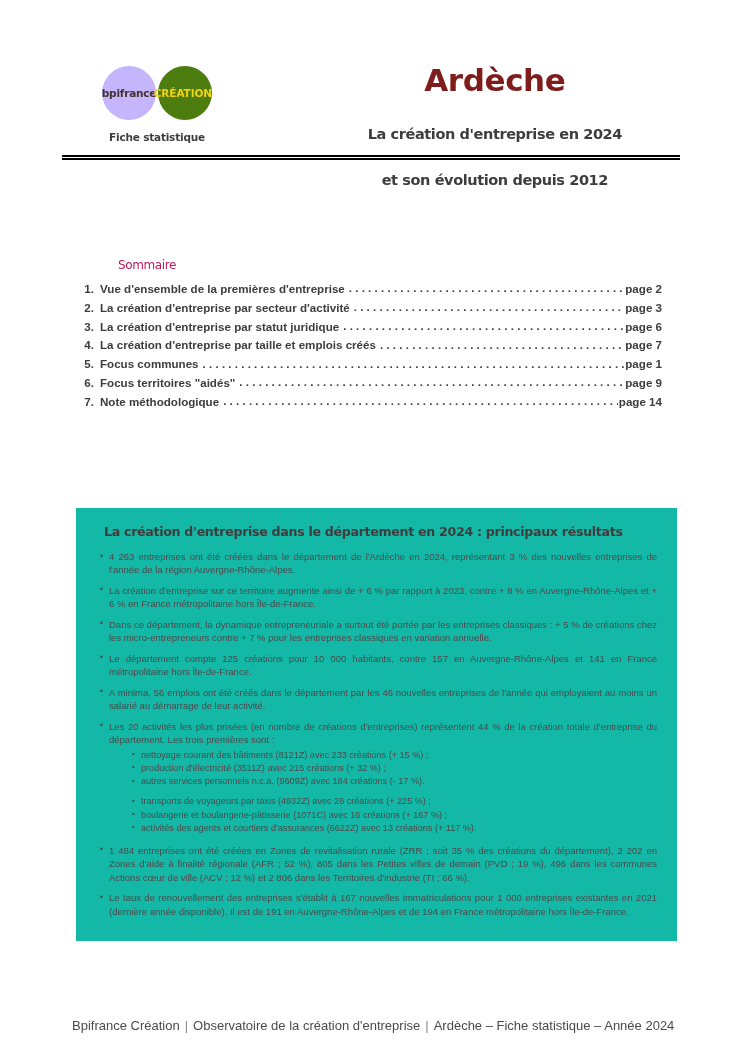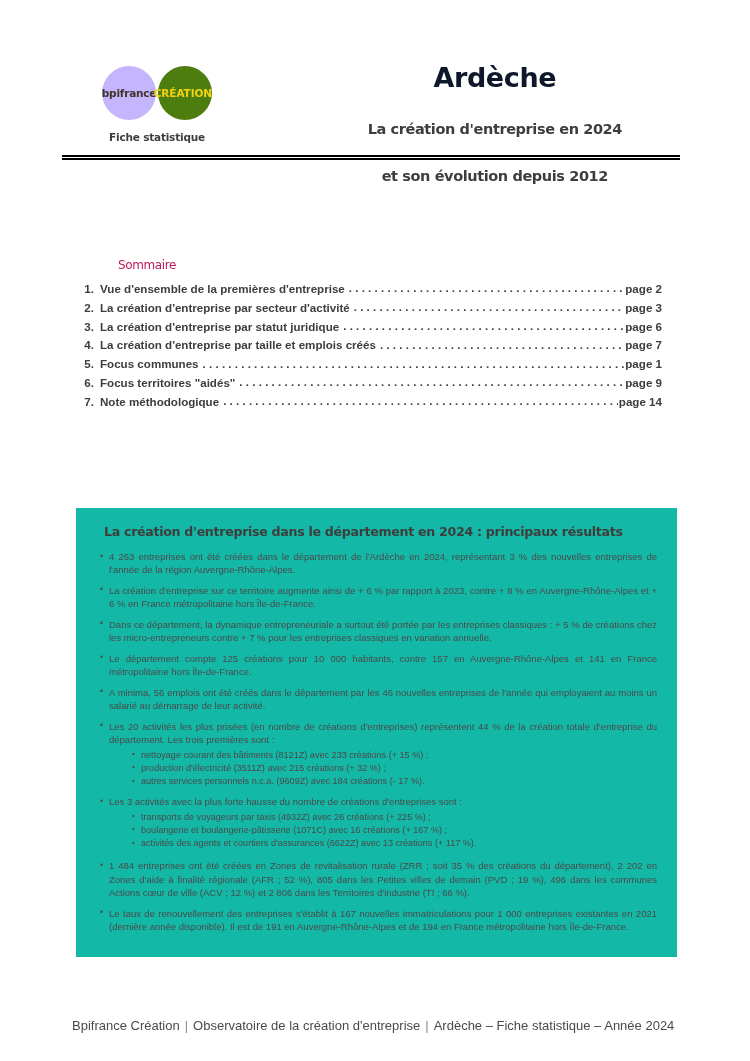--- a/index.html
+++ b/index.html
@@ -88,23 +88,23 @@
     font-family: "DejaVu Sans", sans-serif;
   }
 
   .titles {
     text-align: center;
     padding-right: 58px;
     padding-top: 2px;
   }
   .dept-title {
     font-family: "DejaVu Sans", sans-serif;
-    font-size: 27px;
-    font-weight: bold;
-    color: #0f172a;
+    font-size: 31px;
+    font-weight: bold;
+    color: #7f1d1d;
     letter-spacing: -0.4px;
     line-height: 1.05;
     margin: 0 0 4px 0;
   }
   .subtitle-line {
     font-family: "DejaVu Sans", sans-serif;
     font-size: 14.5px;
     font-weight: bold;
     color: #3d3d3d;
     letter-spacing: -0.4px;
@@ -341,21 +341,20 @@
         <div class="bullet">La création d'entreprise sur ce territoire augmente ainsi de + 6 % par rapport à 2023, contre + 8 % en Auvergne-Rhône-Alpes et + 6 % en France métropolitaine hors Île-de-France.</div>
         <div class="bullet">Dans ce département, la dynamique entrepreneuriale a surtout été portée par les entreprises classiques : + 5 % de créations chez les micro-entrepreneurs contre + 7 % pour les entreprises classiques en variation annuelle.</div>
         <div class="bullet">Le département compte 125 créations pour 10 000 habitants, contre 157 en Auvergne-Rhône-Alpes et 141 en France métropolitaine hors Île-de-France.</div>
         <div class="bullet">A minima, 56 emplois ont été créés dans le département par les 46 nouvelles entreprises de l'année qui employaient au moins un salarié au démarrage de leur activité.</div>
         <div class="bullet tight">Les 20 activités les plus prisées (en nombre de créations d'entreprises) représentent 44 % de la création totale d'entreprise du département. Les trois premières sont :</div>
         <div class="sub-group">
           <div class="subbullet">nettoyage courant des bâtiments (8121Z) avec 233 créations (+ 15 %) ;</div>
           <div class="subbullet">production d'électricité (3511Z) avec 215 créations (+ 32 %) ;</div>
           <div class="subbullet">autres services personnels n.c.a. (9609Z) avec 184 créations (- 17 %).</div>
         </div>
-        <div class="bullet tight">Les 3 activités avec la plus forte hausse du nombre de créations d'entreprises sont :</div>
         <div class="sub-group last">
           <div class="subbullet">transports de voyageurs par taxis (4932Z) avec 26 créations (+ 225 %) ;</div>
           <div class="subbullet">boulangerie et boulangerie-pâtisserie (1071C) avec 16 créations (+ 167 %) ;</div>
           <div class="subbullet">activités des agents et courtiers d'assurances (6622Z) avec 13 créations (+ 117 %).</div>
         </div>
         <div class="bullet">1 484 entreprises ont été créées en Zones de revitalisation rurale (ZRR ; soit 35 % des créations du département), 2 202 en Zones d'aide à finalité régionale (AFR ; 52 %), 805 dans les Petites villes de demain (PVD ; 19 %), 496 dans les communes Actions cœur de ville (ACV ; 12 %) et 2 806 dans les Territoires d'industrie (TI ; 66 %).</div>
         <div class="bullet">Le taux de renouvellement des entreprises s'établit à 167 nouvelles immatriculations pour 1 000 entreprises existantes en 2021 (dernière année disponible). Il est de 191 en Auvergne-Rhône-Alpes et de 194 en France métropolitaine hors Île-de-France.</div>
       </div>
   </div>
 

